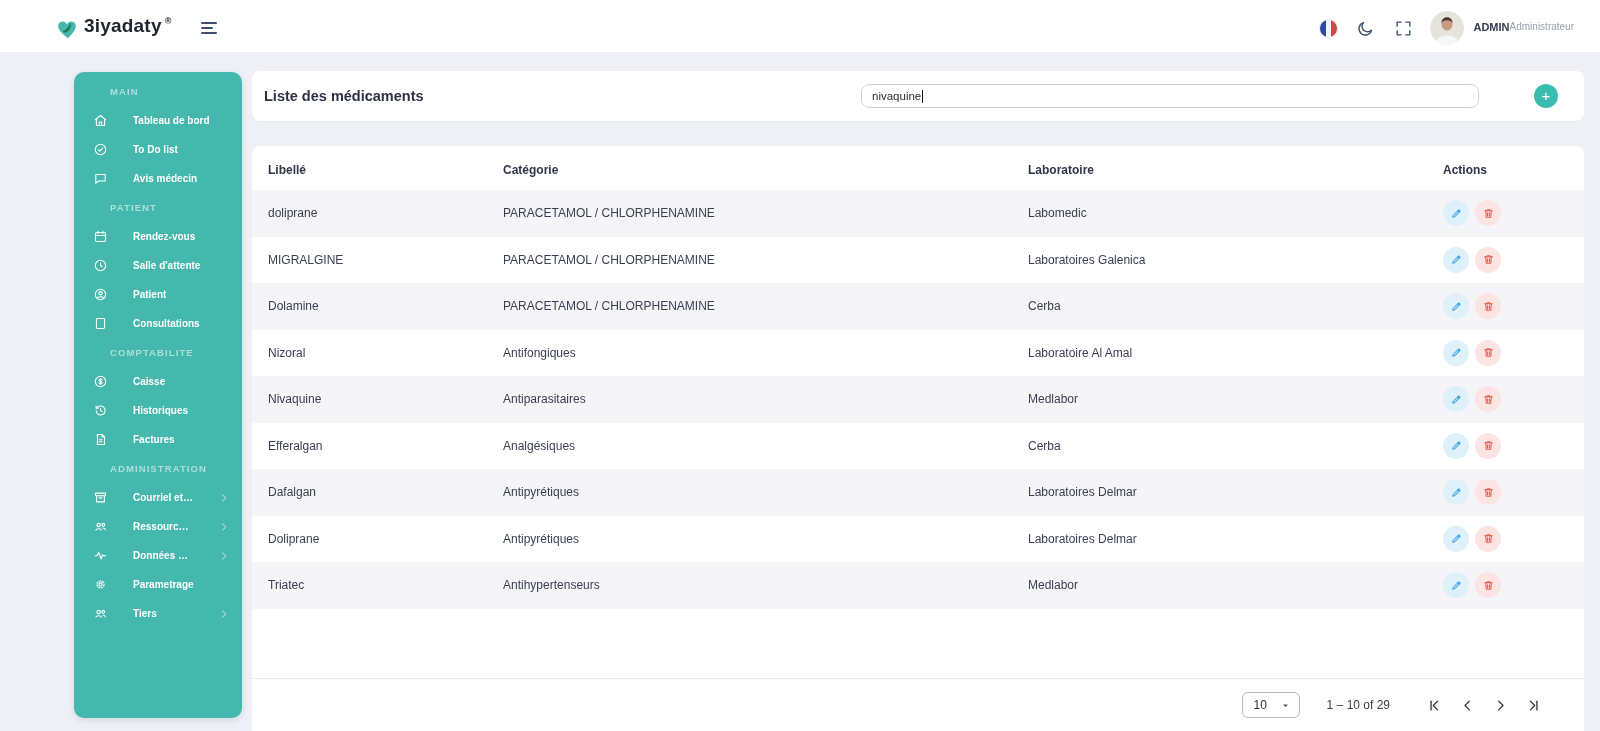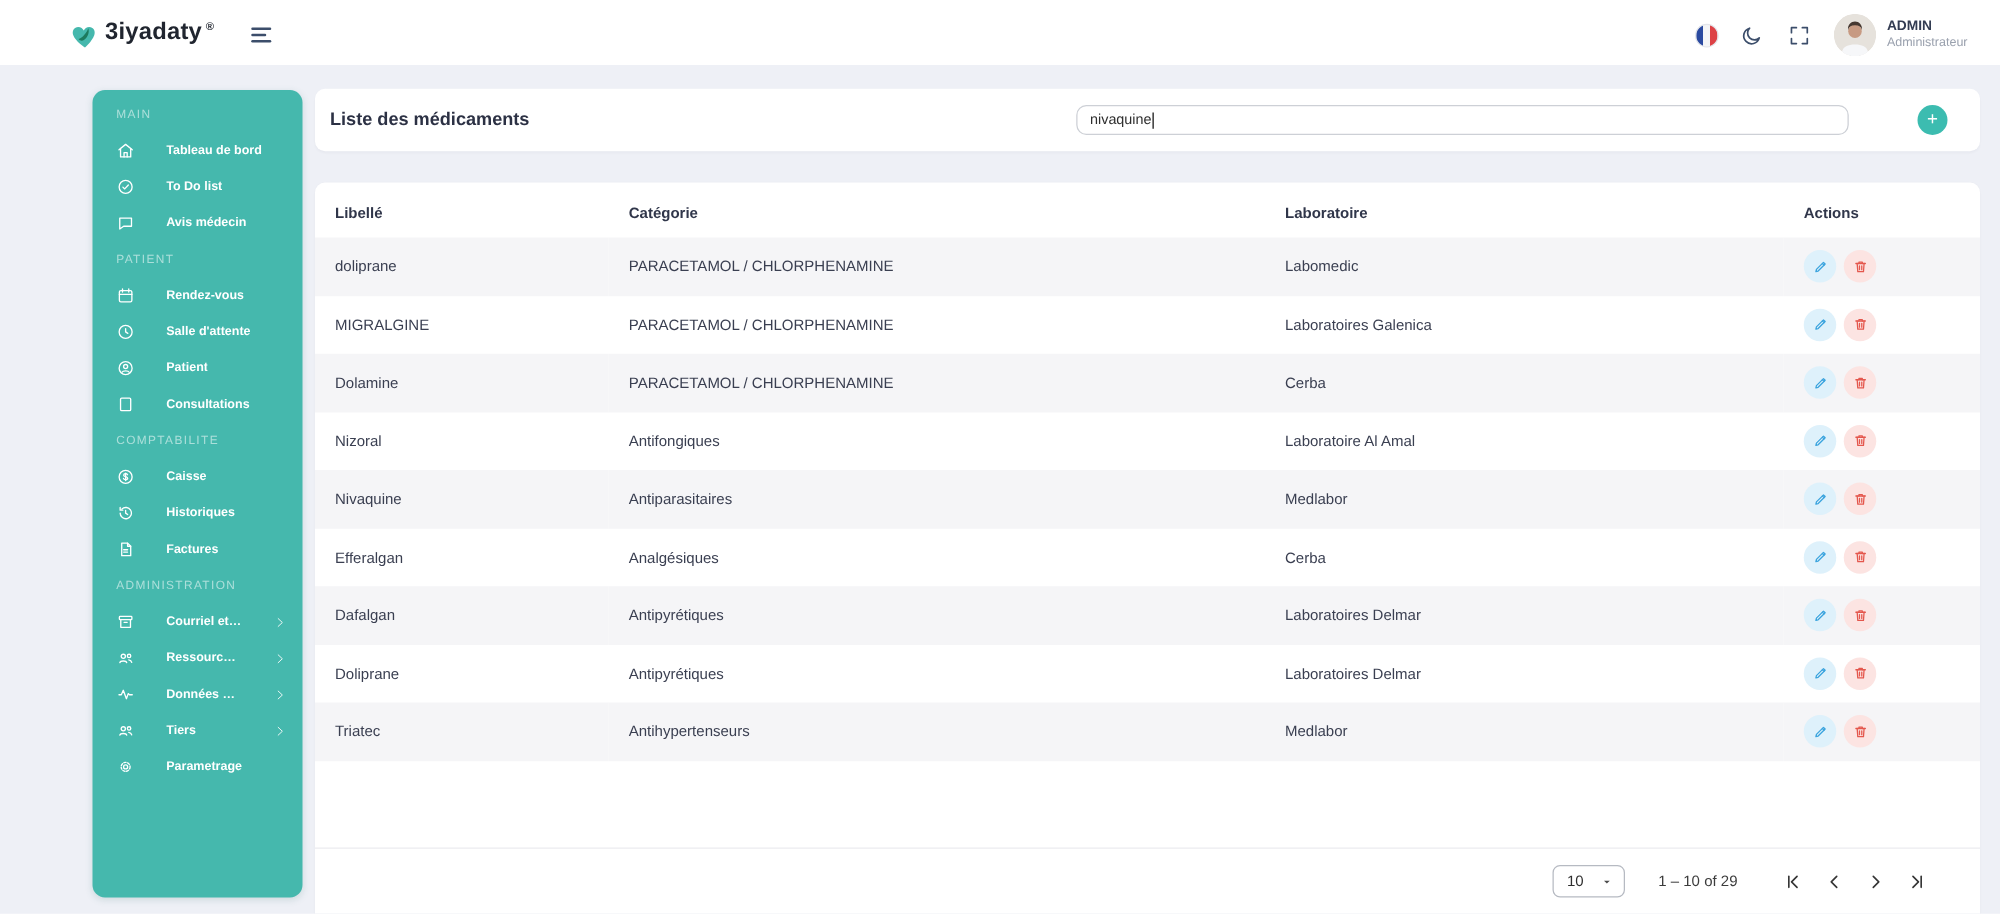--- a/index.html
+++ b/index.html
@@ -27,32 +27,32 @@
   .hamburger i:nth-child(2){ width:12px; }
   .hamburger i:nth-child(3){ width:16px; }
 
   .topbar-right{ display:flex; align-items:center; gap:16px; }
   .flag{ width:19px; height:19px; border-radius:50%; border:1px solid #e3e5ea;
     background:linear-gradient(90deg,#2b4aa0 0 33%,#f4f5f7 33% 66%,#dd4246 66% 100%); cursor:pointer; }
   .tb-icon-btn{ background:none; border:none; padding:0; width:22px; height:22px; color:#3c4e6b; cursor:pointer; display:flex; align-items:center; justify-content:center; }
   .tb-icon-btn svg{ width:19px; height:19px; }
   .user{ display:flex; align-items:center; gap:9px; cursor:pointer; }
   .avatar{ width:34px; height:34px; border-radius:50%; overflow:hidden; }
-  .user-meta{ display:flex; flex-direction:column; line-height:1.25; }
+  .user-meta{ display:flex; flex-direction:row; line-height:1.25; }
   .user-name{ font-size:11px; font-weight:700; color:#333c52; }
   .user-role{ font-size:10px; color:#9aa1ae; }
 
   
   .sidebar{
     position:absolute; left:74px; top:72px; width:168px; height:646px;
     background:#45b8ad; border-radius:10px; padding-top:5px; color:#fff;
     box-shadow:0 2px 6px rgba(60,120,115,.18);
   }
   .sb-section{ height:29px; display:flex; align-items:center; padding-left:19px;
-    font-size:9.5px; font-weight:400; letter-spacing:1.1px; color:rgba(255,255,255,.55); }
+    font-size:9.5px; font-weight:700; letter-spacing:1.1px; color:rgba(255,255,255,.55);margin-left:17px; }
   .sb-item{ height:29px; display:flex; align-items:center; gap:25px; padding:0 13px 0 19px;
     font-size:10px; font-weight:700; cursor:pointer; white-space:nowrap; }
   .sb-icon{ width:15px; height:15px; flex:none; display:flex; }
   .sb-icon svg{ width:15px; height:15px; }
   .sb-label{ overflow:hidden; text-overflow:ellipsis; }
   .sb-chevron{ margin-left:auto; width:10px; height:10px; display:flex; flex:none; }
   .sb-chevron svg{ width:10px; height:10px; }
 
   
   .main{ position:absolute; left:252px; top:71px; width:1332px; }
@@ -325,43 +325,43 @@
     <span class="sb-chevron">
         <svg viewBox="0 0 24 24" fill="none" stroke="currentColor" stroke-width="1.7" stroke-linecap="round" stroke-linejoin="round">
           <path d="M8.5 4.5l8 7.5-8 7.5"></path>
         </svg>
       </span>
   </div>
 
   <div class="sb-item">
     <span class="sb-icon">
         <svg viewBox="0 0 24 24" fill="none" stroke="currentColor" stroke-width="1.7" stroke-linecap="round" stroke-linejoin="round">
+          <circle cx="12" cy="12" r="2.6"></circle>
+          <circle cx="12" cy="12" r="5.7" stroke-dasharray="2.7 2.1"></circle>
+        </svg>
+      </span>
+    <span class="sb-label">Parametrage</span>
+
+  </div>
+
+  <div class="sb-item">
+    <span class="sb-icon">
+        <svg viewBox="0 0 24 24" fill="none" stroke="currentColor" stroke-width="1.7" stroke-linecap="round" stroke-linejoin="round">
           <circle cx="9" cy="9.7" r="2.7"></circle>
           <path d="M4.6 17.8c.7-2.8 8.1-2.8 8.8 0"></path>
           <circle cx="16.4" cy="9.2" r="2.2"></circle>
           <path d="M16 14.3c2 .3 3.4 1.3 3.8 3.2"></path>
         </svg>
       </span>
     <span class="sb-label">Tiers</span>
     <span class="sb-chevron">
         <svg viewBox="0 0 24 24" fill="none" stroke="currentColor" stroke-width="1.7" stroke-linecap="round" stroke-linejoin="round">
           <path d="M8.5 4.5l8 7.5-8 7.5"></path>
         </svg>
       </span>
-  </div>
-
-  <div class="sb-item">
-    <span class="sb-icon">
-        <svg viewBox="0 0 24 24" fill="none" stroke="currentColor" stroke-width="1.7" stroke-linecap="round" stroke-linejoin="round">
-          <circle cx="12" cy="12" r="2.6"></circle>
-          <circle cx="12" cy="12" r="5.7" stroke-dasharray="2.7 2.1"></circle>
-        </svg>
-      </span>
-    <span class="sb-label">Parametrage</span>
-
   </div>
 </nav>
 
 <main class="main">
 
   <section class="header-card">
     <h1 class="page-title" style="margin:0;">Liste des médicaments</h1>
     <div class="search-box">
       <span class="search-text">nivaquine</span>
       <span class="text-caret"></span>

